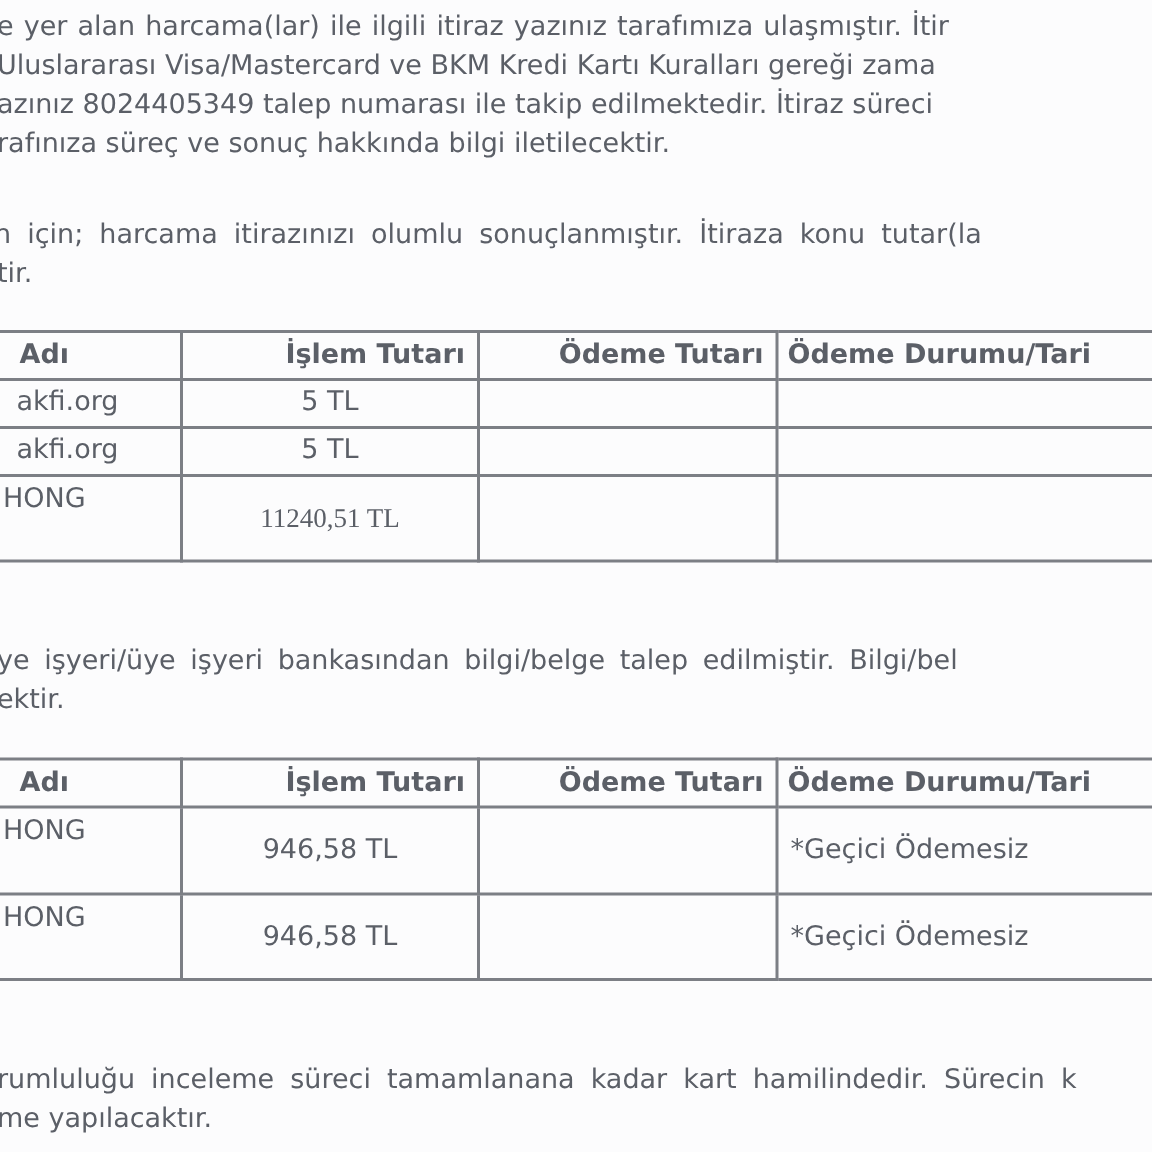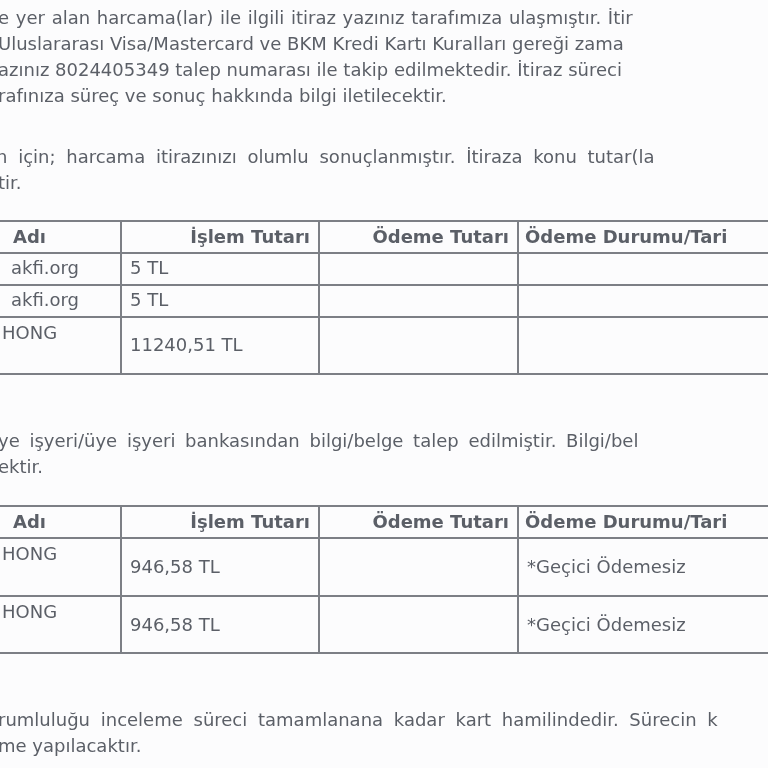--- a/index.html
+++ b/index.html
@@ -48,21 +48,21 @@
       font-weight: bold;
       text-align: right;
       height: 32px;
       line-height: 28px;
     }
     table.data td {
       vertical-align: top;
       line-height: 26px;
     }
     td.amount {
-      text-align: left;
+      text-align: center;
       padding-right: 12px;
     }
     td.status {
       padding-left: 10px;
     }
   </style>
 </head>
 <body>
 
 <div class="doc">
@@ -102,21 +102,21 @@
         <td class="status"></td>
       </tr>
       <tr style="height:32px;">
         <td style="text-align:right; padding-right:41px; line-height:28px;">akfi.org</td>
         <td class="amount" style="line-height:28px;">5 TL</td>
         <td></td>
         <td class="status"></td>
       </tr>
       <tr style="height:57px;">
         <td style="padding-left:200px; padding-top:2px;">HONG</td>
-        <td class="amount" style="padding-top:14px;">11240,51 TL</td>
+        <td class="amount" style="padding-top:14px;font-family:Liberation Serif, serif;">11240,51 TL</td>
         <td></td>
         <td class="status"></td>
       </tr>
     </tbody>
   </table>
 
   <div>
     <div class="line" style="left:-2px; top:428px; word-spacing:4px;">ye işyeri/üye işyeri bankasından bilgi/belge talep edilmiştir. Bilgi/bel</div>
     <div class="line" style="left:-2px; top:454px;">ektir.</div>
   </div>

